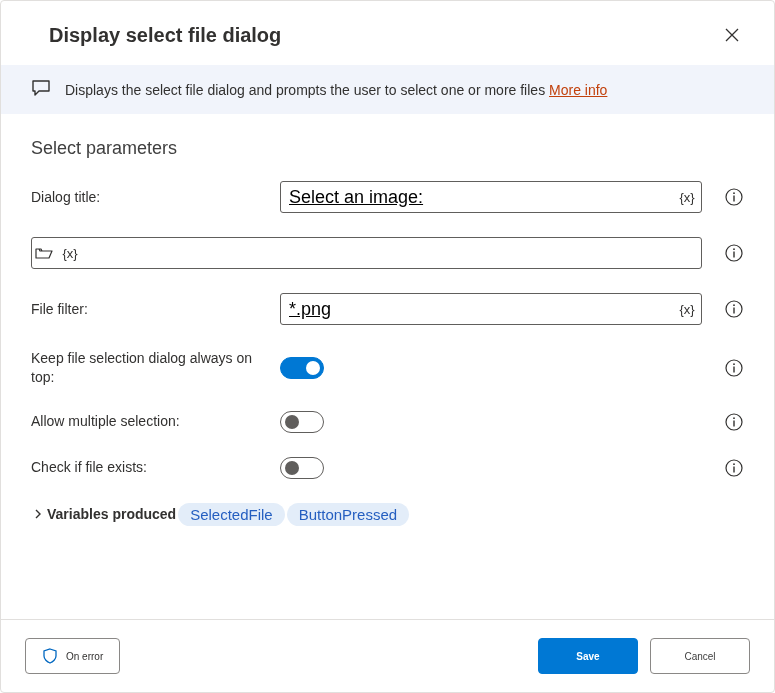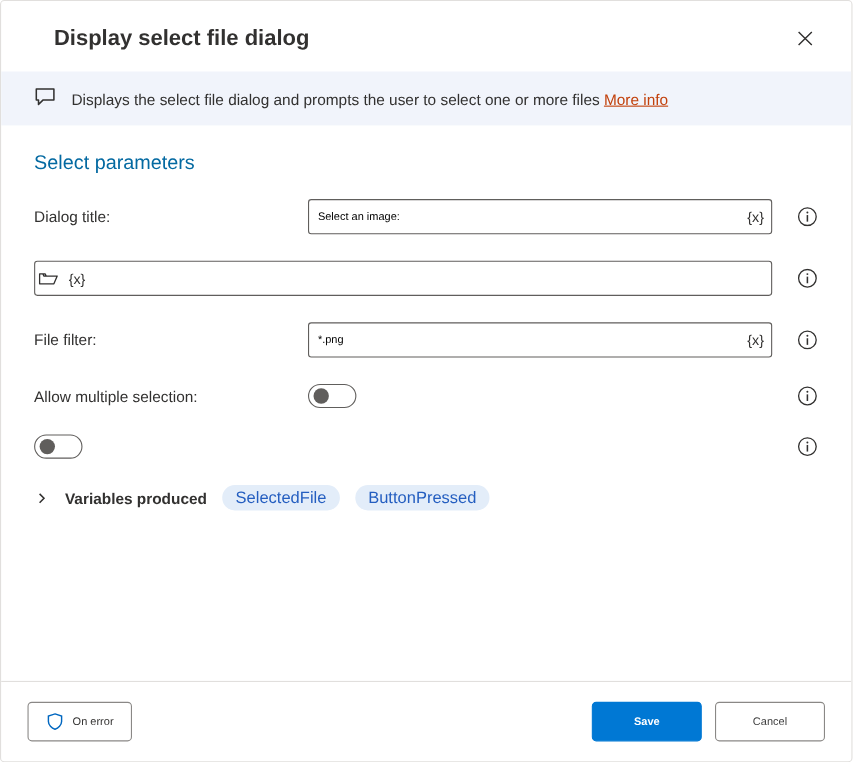--- a/index.html
+++ b/index.html
@@ -48,21 +48,21 @@
     color: #c2410c;
     text-decoration: underline;
     cursor: pointer;
   }
   .content {
     padding: 24px 30px 0 30px;
   }
   .section-title {
     font-size: 18px;
     font-weight: 400;
-    color: #0369a1;
+    color: #404040;
     margin-bottom: 22px;
   }
   .field-row {
     display: flex;
     align-items: center;
     margin-bottom: 24px;
     gap: 14px;
   }
   .field-label {
     width: 235px;
@@ -84,23 +84,24 @@
     border: 1px solid #605e5c;
     border-radius: 3px;
     height: 32px;
     background: #fff;
   }
   .text-input {
     flex: 1;
     border: none;
     outline: none;
     padding: 0 8px;
-    font-size: 10px;
+    font-size: 18px;
     font-family: inherit;
     background: transparent;
+    text-decoration: underline;
   }
   .input-adorn {
     width: 24px; height: 24px;
     display: flex; align-items: center; justify-content: center;
     cursor: pointer;
     margin-right: 2px;
     color: #605e5c;
   }
   .var-badge {
     font-family: inherit;
@@ -136,21 +137,21 @@
     background: #0078d4;
     border-color: #0078d4;
   }
   .toggle.on .knob {
     background: #fff;
     left: 25px;
   }
   .vars-row {
     display: flex;
     align-items: center;
-    gap: 14px;
+    gap: 2px;
     margin-top: 8px;
     padding-left: 0;
   }
   .vars-row .chev {
     width: 14px; height: 14px;
     display: flex; align-items: center; justify-content: center;
   }
   .vars-label {
     font-weight: 600;
     font-size: 14px;
@@ -281,38 +282,54 @@
     </div>
     <span class="info-icon">
       <svg viewBox="0 0 18 18">
           <circle cx="9" cy="9" r="8" fill="none" stroke="#323130" stroke-width="1.2"></circle>
           <circle cx="9" cy="5.2" r="0.9" fill="#323130"></circle>
           <rect x="8.3" y="7.5" width="1.4" height="6" fill="#323130"></rect>
         </svg>
     </span>
   </div>
 
+  <div class="field-row">
+    <div class="field-label">Keep file selection dialog always on top:</div>
+    <div class="field-control">
+      <div class="toggle on">
+          <div class="knob"></div>
+        </div>
+    </div>
+    <span class="info-icon">
+      <svg viewBox="0 0 18 18">
+          <circle cx="9" cy="9" r="8" fill="none" stroke="#323130" stroke-width="1.2"></circle>
+          <circle cx="9" cy="5.2" r="0.9" fill="#323130"></circle>
+          <rect x="8.3" y="7.5" width="1.4" height="6" fill="#323130"></rect>
+        </svg>
+    </span>
+  </div>
 
   <div class="field-row">
     <div class="field-label">Allow multiple selection:</div>
     <div class="field-control">
       <div class="toggle">
           <div class="knob"></div>
         </div>
     </div>
     <span class="info-icon">
       <svg viewBox="0 0 18 18">
           <circle cx="9" cy="9" r="8" fill="none" stroke="#323130" stroke-width="1.2"></circle>
           <circle cx="9" cy="5.2" r="0.9" fill="#323130"></circle>
           <rect x="8.3" y="7.5" width="1.4" height="6" fill="#323130"></rect>
         </svg>
     </span>
   </div>
 
   <div class="field-row">
+    <div class="field-label">Check if file exists:</div>
     <div class="field-control">
       <div class="toggle">
           <div class="knob"></div>
         </div>
     </div>
     <span class="info-icon">
       <svg viewBox="0 0 18 18">
           <circle cx="9" cy="9" r="8" fill="none" stroke="#323130" stroke-width="1.2"></circle>
           <circle cx="9" cy="5.2" r="0.9" fill="#323130"></circle>
           <rect x="8.3" y="7.5" width="1.4" height="6" fill="#323130"></rect>

